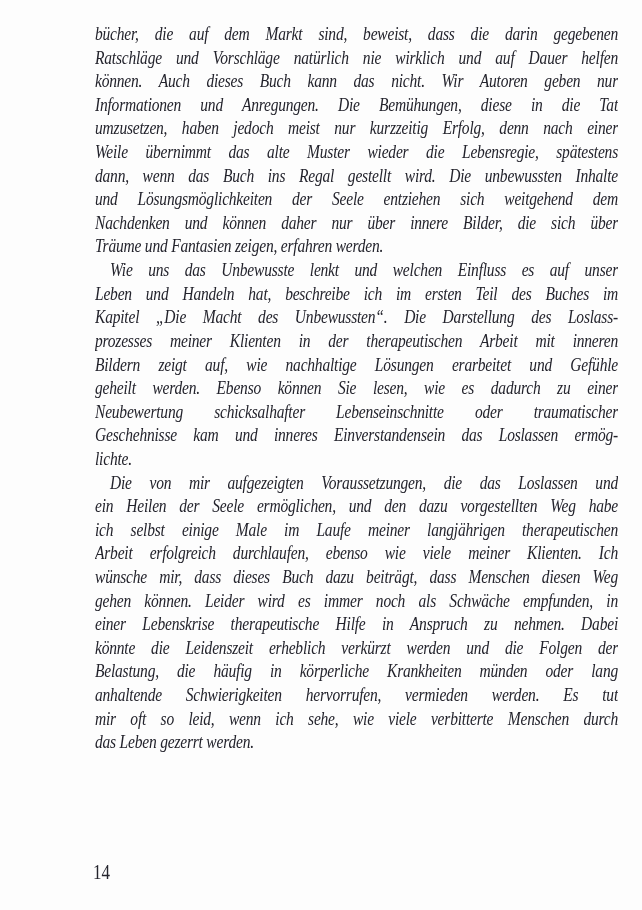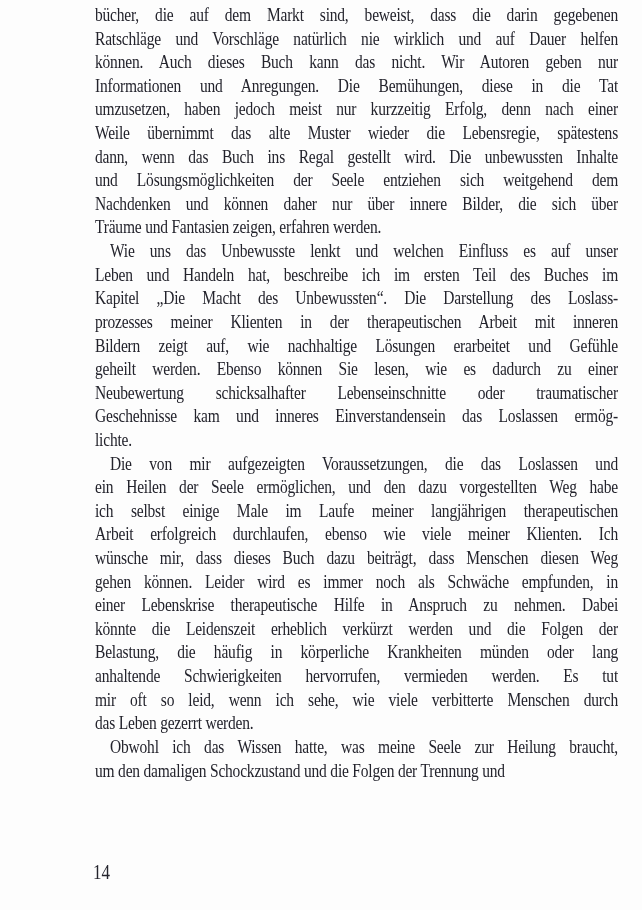--- a/index.html
+++ b/index.html
@@ -7,22 +7,23 @@
   body {
     position: relative;
     background: #fdfdfd;
     color: #23232c;
     font-family: "Liberation Serif", serif;
     overflow: hidden;
   }
   .text-block {
     position: absolute;
     left: 95px;
-    top: 3px;
+    top: 22px;
     width: 523px;
+    font-style: italic;
   }
   .paragraph { width: 100%; }
   .line {
     height: 23.62px;
     line-height: 23.62px;
     font-size: 15.5px;
     letter-spacing: -0.2px;
     text-align: justify;
     text-align-last: justify;
     overflow: hidden;
@@ -74,19 +75,15 @@
       <div class="line">Arbeit erfolgreich durchlaufen, ebenso wie viele meiner Klienten. Ich</div>
       <div class="line">wünsche mir, dass dieses Buch dazu beiträgt, dass Menschen diesen Weg</div>
       <div class="line">gehen können. Leider wird es immer noch als Schwäche empfunden, in</div>
       <div class="line">einer Lebenskrise therapeutische Hilfe in Anspruch zu nehmen. Dabei</div>
       <div class="line">könnte die Leidenszeit erheblich verkürzt werden und die Folgen der</div>
       <div class="line">Belastung, die häufig in körperliche Krankheiten münden oder lang</div>
       <div class="line">anhaltende Schwierigkeiten hervorrufen, vermieden werden. Es tut</div>
       <div class="line">mir oft so leid, wenn ich sehe, wie viele verbitterte Menschen durch</div>
       <div class="line last">das Leben gezerrt werden.</div>
     </div>
-    <div class="paragraph">
-      <div class="line indent">Obwohl ich das Wissen hatte, was meine Seele zur Heilung braucht,</div>
-      <div class="line last">um den damaligen Schockzustand und die Folgen der Trennung und</div>
-    </div>
   </div>
 
 <div class="page-number">14</div>
 
 </body></html>

